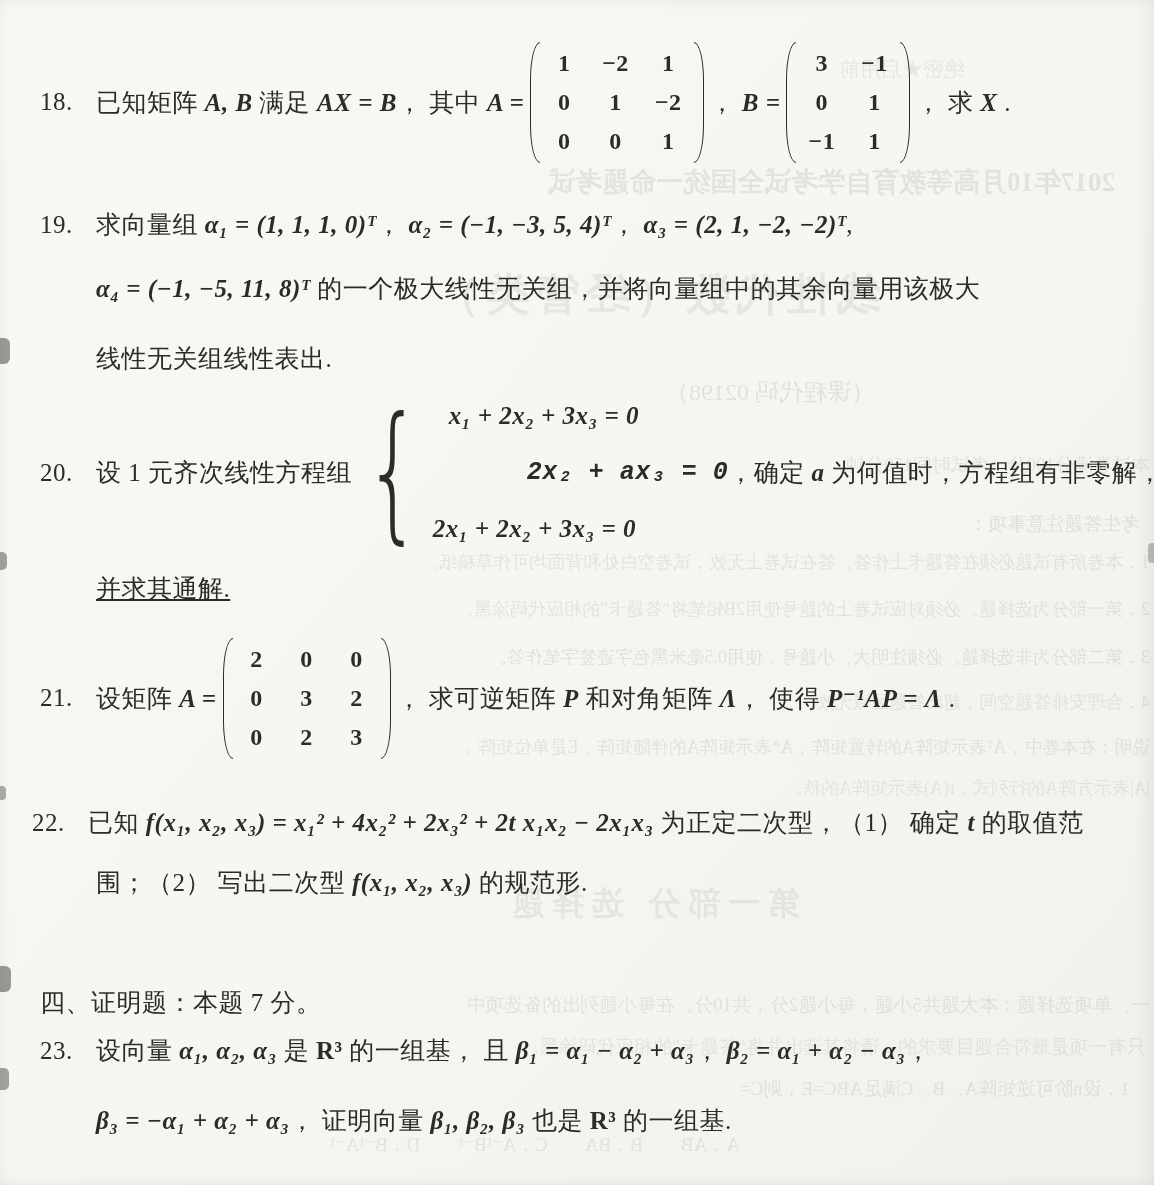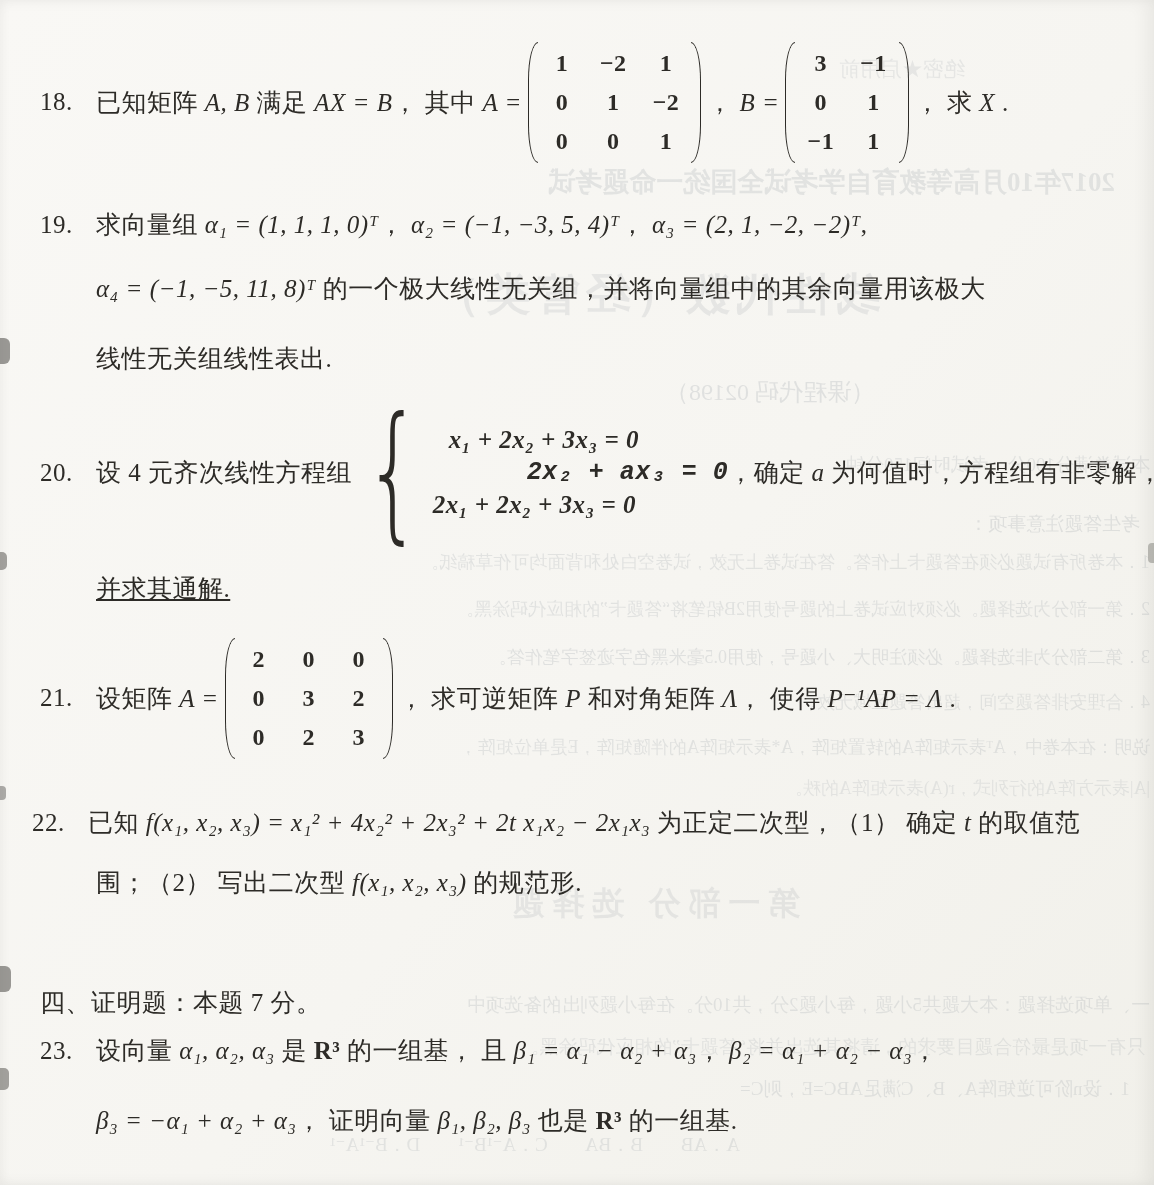--- a/index.html
+++ b/index.html
@@ -18,21 +18,21 @@
     position:absolute;
     display:flex;
     align-items:center;
     font-size:25px;
     white-space:nowrap;
     letter-spacing:0.5px;
   }
   .qno{flex:0 0 56px;}
   .runs{display:inline;}
   .run.cn{font-style:normal;}
-  .run.m{font-style:italic;font-weight:400;}
+  .run.m{font-style:italic;font-weight:700;}
   .run.mb{font-style:normal;font-weight:700;}
   
   .mat{display:inline-flex;align-items:stretch;margin:0 6px;vertical-align:middle;}
   .paren{width:9px;flex:0 0 auto;border:1.7px solid #2d2b27;}
   .paren.l{border-right:none;border-radius:16px 0 0 16px / 50% 0 0 50%;}
   .paren.r{border-left:none;border-radius:0 16px 16px 0 / 0 50% 50% 0;}
   .mgrid{
     display:inline-grid;
     gap:12px 26px;
     padding:8px 12px;
@@ -42,21 +42,21 @@
   }
   .cell{min-width:24px;text-align:center;}
   
   .eqwrap{display:flex;align-items:center;margin-left:4px;}
   .brace{
     font-family:"DejaVu Sans",sans-serif;
     font-size:148px;font-weight:100;line-height:135px;
     transform:scaleX(0.62);transform-origin:center;
     margin:0 -8px 0 -10px;
   }
-  .eqs{display:flex;flex-direction:column;gap:4px;font-style:italic;font-weight:600;}
+  .eqs{display:flex;flex-direction:column;gap:28px;font-style:italic;font-weight:600;}
   .eqs .e0{padding-left:16px;}
   .eqs .e1{padding-left:94px;font-family:Liberation Mono, monospace;}
   .eqs .e2{padding-left:0;}
   
   .ghost{
     position:absolute;
     transform:scaleX(-1);
     color:#6f7a85;
     filter:blur(0.5px);
     white-space:nowrap;
@@ -136,21 +136,21 @@
   </div>
   <div class="line" style="top:272px;left:96px;">
     <span class="runs"><span class="run m">α₄ = (−1, −5, 11, 8)ᵀ</span><span class="run cn"> 的一个极大线性无关组，并将向量组中的其余向量用该极大</span></span>
   </div>
   <div class="line" style="top:342px;left:96px;">
     <span class="runs"><span class="run cn">线性无关组线性表出.</span></span>
   </div>
 
   <div class="line" style="top:405px;left:40px;height:135px;">
     <span class="qno">20.</span>
-    <span class="runs"><span class="run cn">设 4 元齐次线性方程组</span></span>
+    <span class="runs"><span class="run cn">设 1 元齐次线性方程组</span></span>
     <span class="eqwrap">
       <span class="brace">{</span>
       <span class="eqs">
         <span class="e0">x₁ + 2x₂ + 3x₃ = 0</span>
         <span class="e1">2x₂ + ax₃ = 0</span>
         <span class="e2">2x₁ + 2x₂ + 3x₃ = 0</span>
       </span>
     </span>
     <span class="runs"><span class="run cn">，确定 </span><span class="run m">a</span><span class="run cn"> 为何值时，方程组有非零解，</span></span>
   </div>

